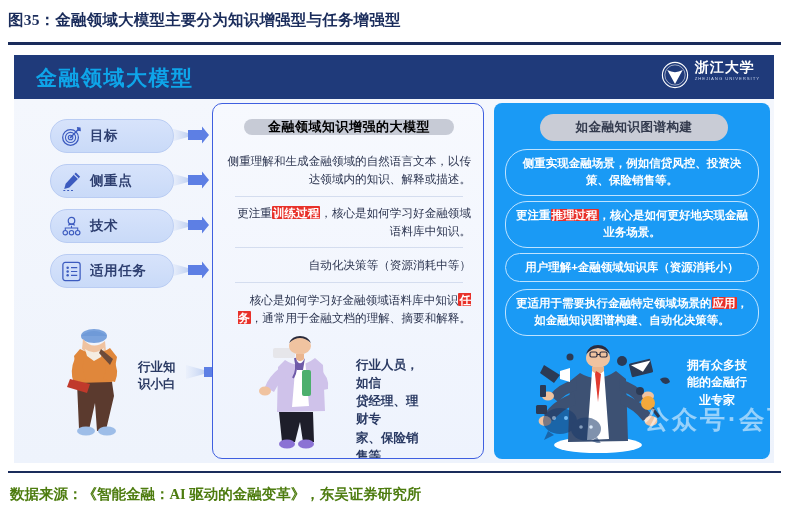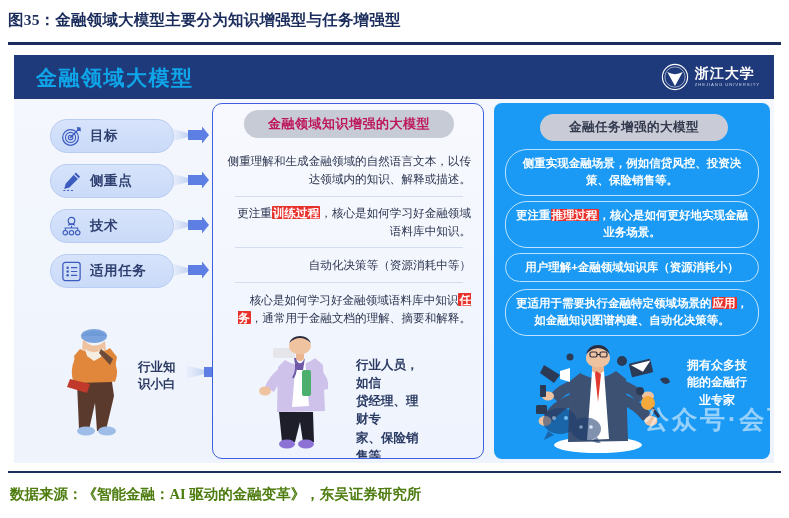--- a/index.html
+++ b/index.html
@@ -35,21 +35,21 @@
   .hdr{
     position:absolute;left:0;top:0;width:760px;height:44px;
     background:#1f3a7a;
   }
   .hdr-title{
     position:absolute;left:22px;top:9px;
     font-size:21px;font-weight:bold;color:#0ea5e9;letter-spacing:1.5px;
   }
   .logo{
     position:absolute;right:14px;top:6px;height:32px;
-    display:flex;align-items:center;gap:6px;
+    display:flex;align-items:flex-start;gap:6px;
   }
   .logo-mark{width:28px;height:28px;}
   .logo-txt{display:flex;flex-direction:column;line-height:1;}
   .logo-cn{font-size:14px;font-weight:bold;color:#fff;letter-spacing:1px;
     font-family:"Liberation Serif","DejaVu Serif",serif;}
   .logo-en{font-size:4.3px;color:#c9d4ec;letter-spacing:.9px;margin-top:2px;}
 
   
   .band{position:absolute;left:0;top:44px;width:760px;height:364px;
     background:linear-gradient(180deg,#f4f7fd 0%,#eef3fc 100%);}
@@ -76,24 +76,24 @@
   }
 
   
   .col-mid{
     position:absolute;left:198px;top:4px;width:272px;height:356px;
     border:1.7px solid #3f5fe0;border-radius:10px;
     background:linear-gradient(180deg,#f7f9fe 0%,#eef3fd 100%);
     box-sizing:border-box;overflow:hidden;
   }
   .mid-title{
-    position:absolute;left:31px;top:6px;width:210px;height:28px;
+    position:absolute;left:31px;top:15px;width:210px;height:16px;
     background:#c7cbd6;border-radius:14px;
     display:flex;align-items:center;justify-content:center;
-    font-size:13px;font-weight:bold;color:#be185d;letter-spacing:.5px;
+    font-size:13px;font-weight:bold;color:#000000;letter-spacing:.5px;
   }
   .mid-item{
     position:absolute;left:14px;width:244px;
     font-size:11.6px;color:#2c3550;line-height:1.55;text-align:right;
   }
   .mid-item b.hl{background:#e8312a;color:#ffffff;padding:0 1px;border-radius:1px;}
   .mid-sep{position:absolute;left:22px;width:228px;height:1px;background:#d4ddef;}
   .persona-mid{position:absolute;left:8px;top:228px;width:256px;height:122px;}
   .persona-mid .art{position:absolute;left:34px;top:2px;width:82px;height:116px;}
   .persona-mid .lbl{
@@ -301,21 +301,21 @@
           </svg>
           <div class="lbl">
             <div>行业人员，如信</div>
             <div>贷经理、理财专</div>
             <div>家、保险销售等</div>
           </div>
         </div>
       </div>
 
       <div class="col-right">
-        <div class="rt-title">金融任务增强的大模型</div>
+        <div class="rt-title">如金融知识图谱构建</div>
 
         <div class="rt-item" style="top:46px">
           <div><span>侧重实现金融场景，例如信贷风控、投资决策、保险销售等。</span></div>
         </div>
 
         <div class="rt-item" style="top:98px">
           <div><span>更注重</span><b class="hl">推理过程</b><span>，核心是如何更好地实现金融业务场景。</span></div>
         </div>
 
         <div class="rt-item" style="top:150px">

